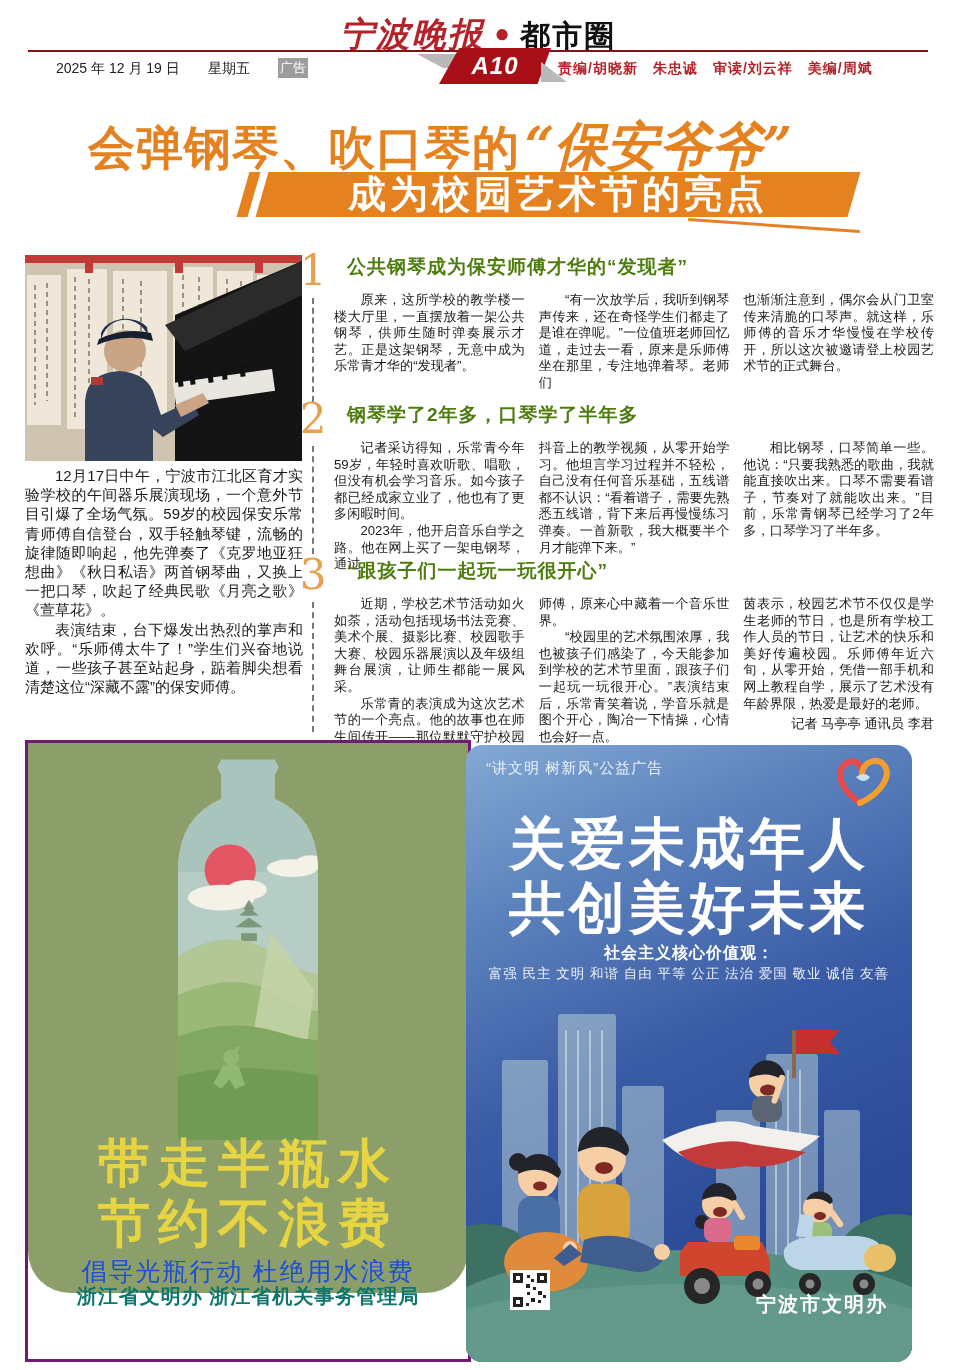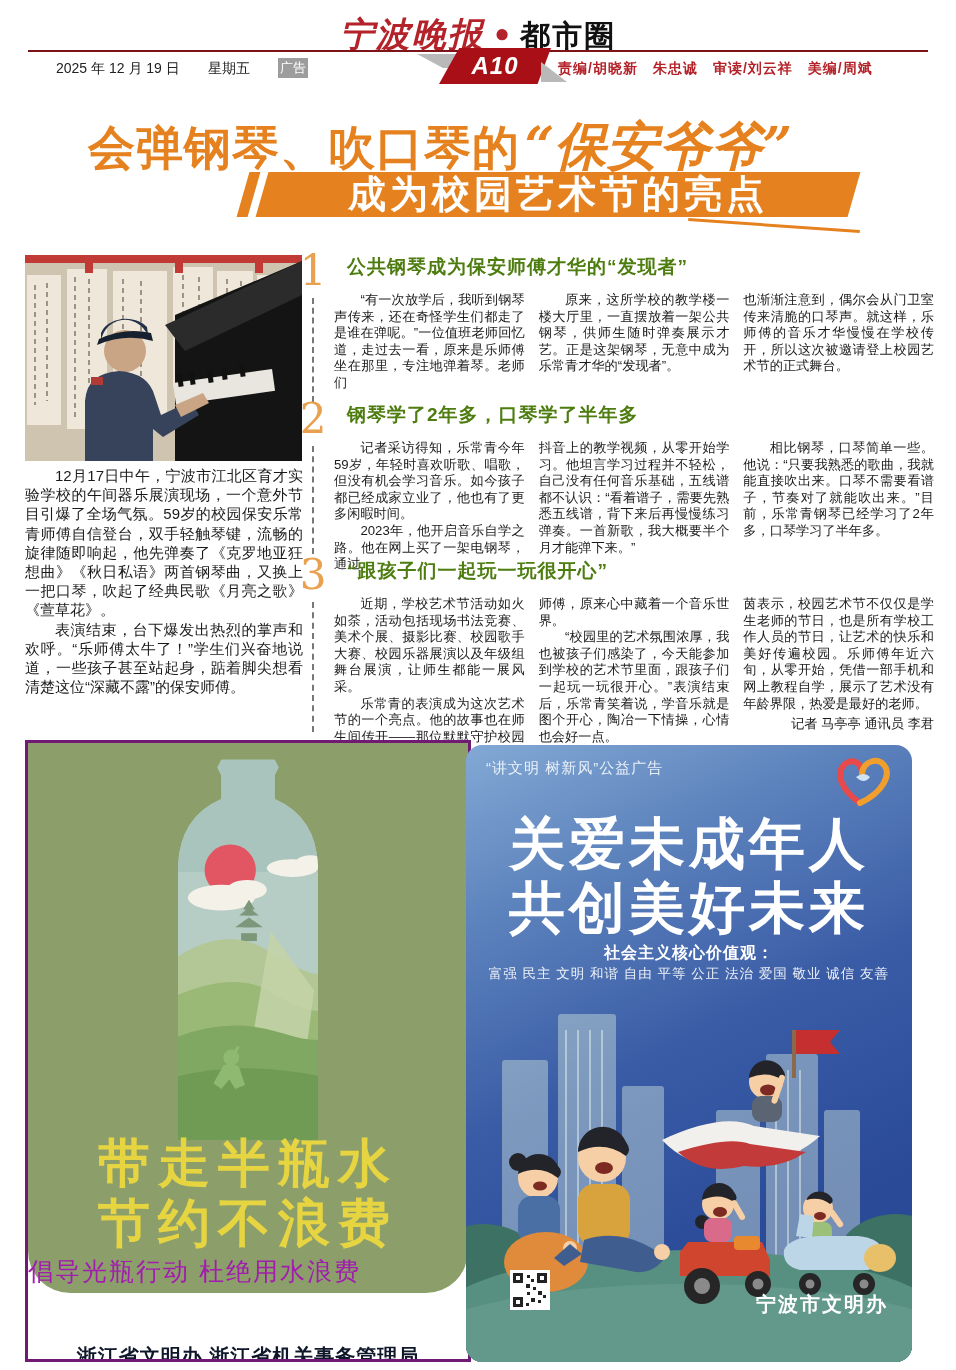--- a/index.html
+++ b/index.html
@@ -75,23 +75,23 @@
   
   .poster-left{position:absolute;left:25px;top:740px;width:446px;height:622px;background:#fff;
       border:3px solid #701a75;box-sizing:border-box;overflow:hidden;}
   .pl-green{position:absolute;top:0;left:0;width:100%;height:550px;background:#8c9f6b;
       border-radius:0 0 42px 42px;}
   .pl-bottle{position:absolute;top:8px;left:0;width:100%;height:392px;}
   .pl-t1{position:absolute;top:386px;width:100%;text-align:center;
       font-family:"DejaVu Serif",serif;font-weight:700;font-size:52px;letter-spacing:8px;color:#e7d441;}
   .pl-t2{position:absolute;top:446px;width:100%;text-align:center;
       font-family:Liberation Sans, sans-serif;font-weight:700;font-size:52px;letter-spacing:8px;color:#e7d441;}
-  .pl-sub{position:absolute;top:512px;width:100%;color:#a21caf;
+  .pl-sub{position:absolute;top:512px;width:100%;text-align:center;color:#1d4ed8;
       font-size:25px;font-weight:500;letter-spacing:2px;}
-  .pl-footer{position:absolute;top:600px;width:100%;text-align:center;color:#0f172a;
+  .pl-footer{position:absolute;top:540px;width:100%;text-align:center;color:#0f766e;
       font-size:20px;font-weight:700;letter-spacing:1px;}
 
   
   .poster-right{position:absolute;left:466px;top:745px;width:446px;height:617px;overflow:hidden;
       background:linear-gradient(155deg,#83a9d5 0%,#5d83bd 22%,#3a5ca6 48%,#2b4b99 75%,#264590 100%);border-radius:16px;}
   .pr-tagline{position:absolute;top:14px;left:20px;color:rgba(255,255,255,.85);font-size:15px;letter-spacing:1px;}
   .pr-logo{position:absolute;top:8px;right:18px;width:64px;height:62px;}
   .pr-t1{position:absolute;top:62px;width:100%;text-align:center;color:#fff;
       font-size:56px;font-weight:900;letter-spacing:4px;}
   .pr-t2{position:absolute;top:126px;width:100%;text-align:center;color:#fff;
@@ -191,24 +191,24 @@
     <p>12月17日中午，宁波市江北区育才实验学校的午间器乐展演现场，一个意外节目引爆了全场气氛。59岁的校园保安乐常青师傅自信登台，双手轻触琴键，流畅的旋律随即响起，他先弹奏了《克罗地亚狂想曲》《秋日私语》两首钢琴曲，又换上一把口琴，吹起了经典民歌《月亮之歌》《萱草花》。</p>
     <p>表演结束，台下爆发出热烈的掌声和欢呼。“乐师傅太牛了！”学生们兴奋地说道，一些孩子甚至站起身，踮着脚尖想看清楚这位“深藏不露”的保安师傅。</p>
   </div>
 
   <div class="sec" id="sec1">
     <div class="sec-num">1</div>
     <div class="sec-dash"></div>
     <div class="sec-head">公共钢琴成为保安师傅才华的“发现者”</div>
     <div class="sec-cols">
       <div class="sec-col">
+        <p>原来，这所学校的教学楼一楼大厅里，一直摆放着一架公共钢琴，供师生随时弹奏展示才艺。正是这架钢琴，无意中成为乐常青才华的“发现者”。</p>
+      </div>
+      <div class="sec-col">
         <p>“有一次放学后，我听到钢琴声传来，还在奇怪学生们都走了是谁在弹呢。”一位值班老师回忆道，走过去一看，原来是乐师傅坐在那里，专注地弹着琴。老师们</p>
-      </div>
-      <div class="sec-col">
-        <p>原来，这所学校的教学楼一楼大厅里，一直摆放着一架公共钢琴，供师生随时弹奏展示才艺。正是这架钢琴，无意中成为乐常青才华的“发现者”。</p>
       </div>
       <div class="sec-col">
         <p class="cont">也渐渐注意到，偶尔会从门卫室传来清脆的口琴声。就这样，乐师傅的音乐才华慢慢在学校传开，所以这次被邀请登上校园艺术节的正式舞台。</p>
       </div>
     </div>
   </div>
 
   <div class="sec" id="sec2">
     <div class="sec-num">2</div>
     <div class="sec-dash"></div>

